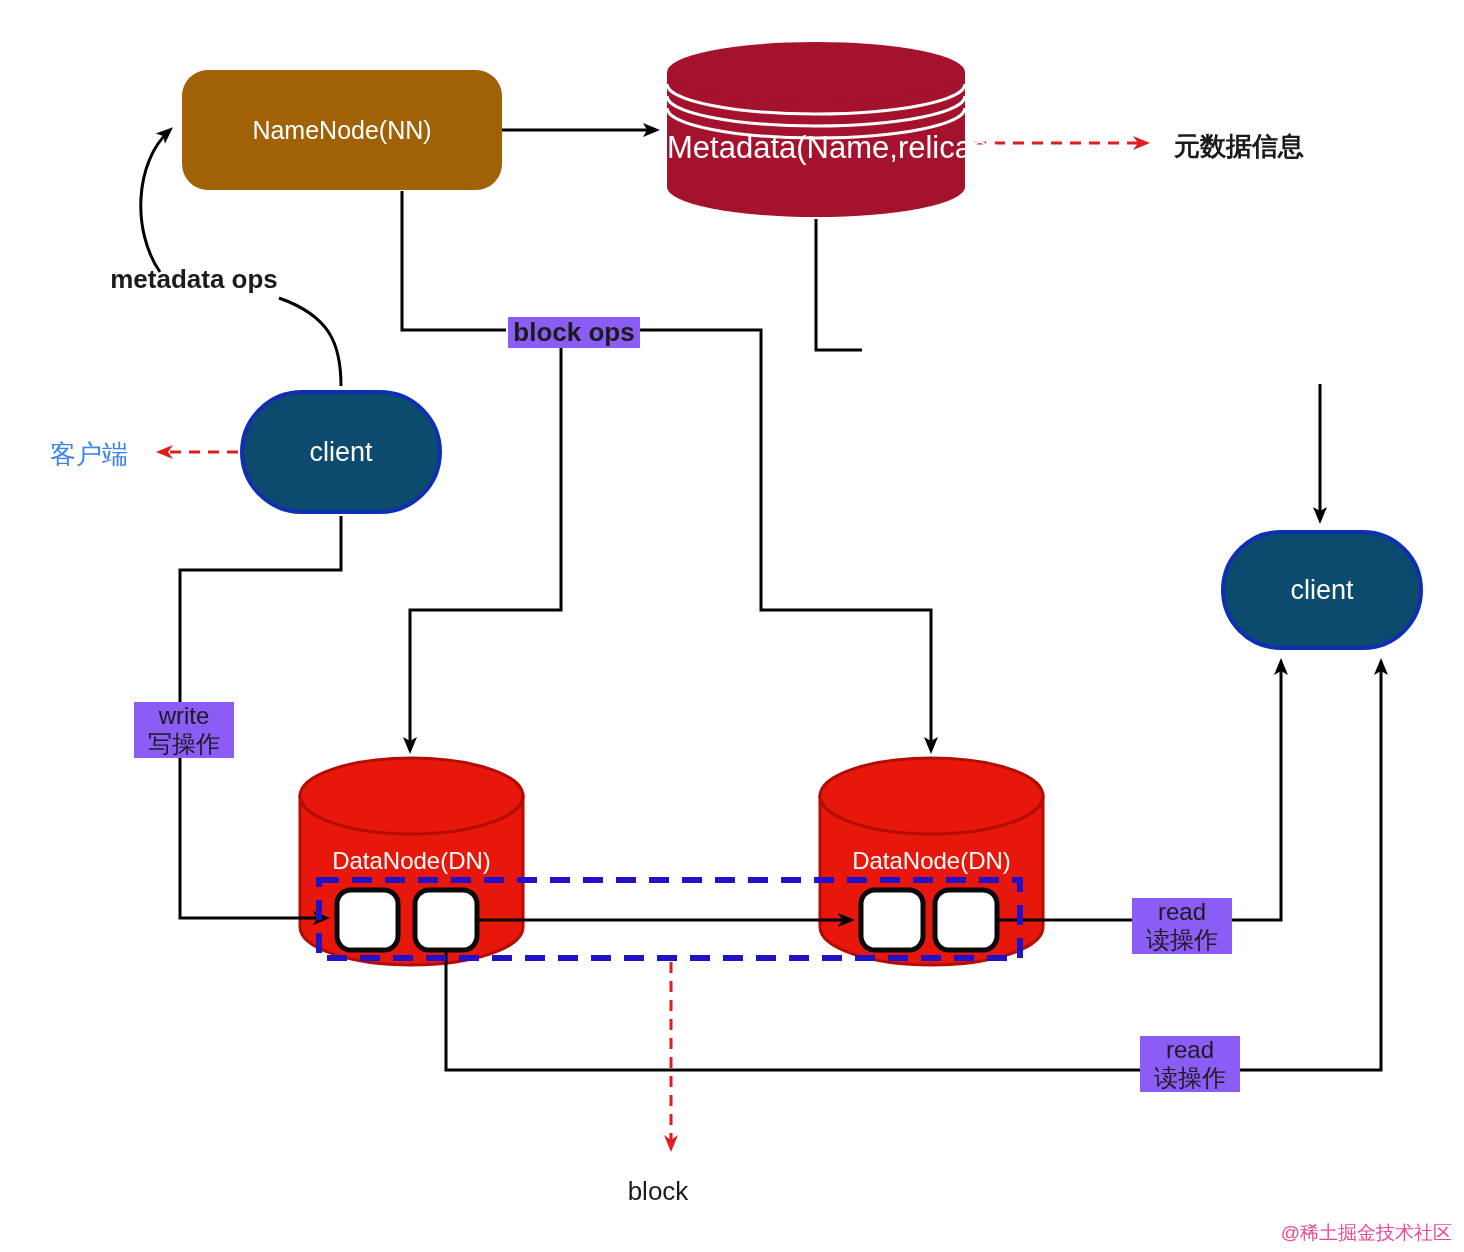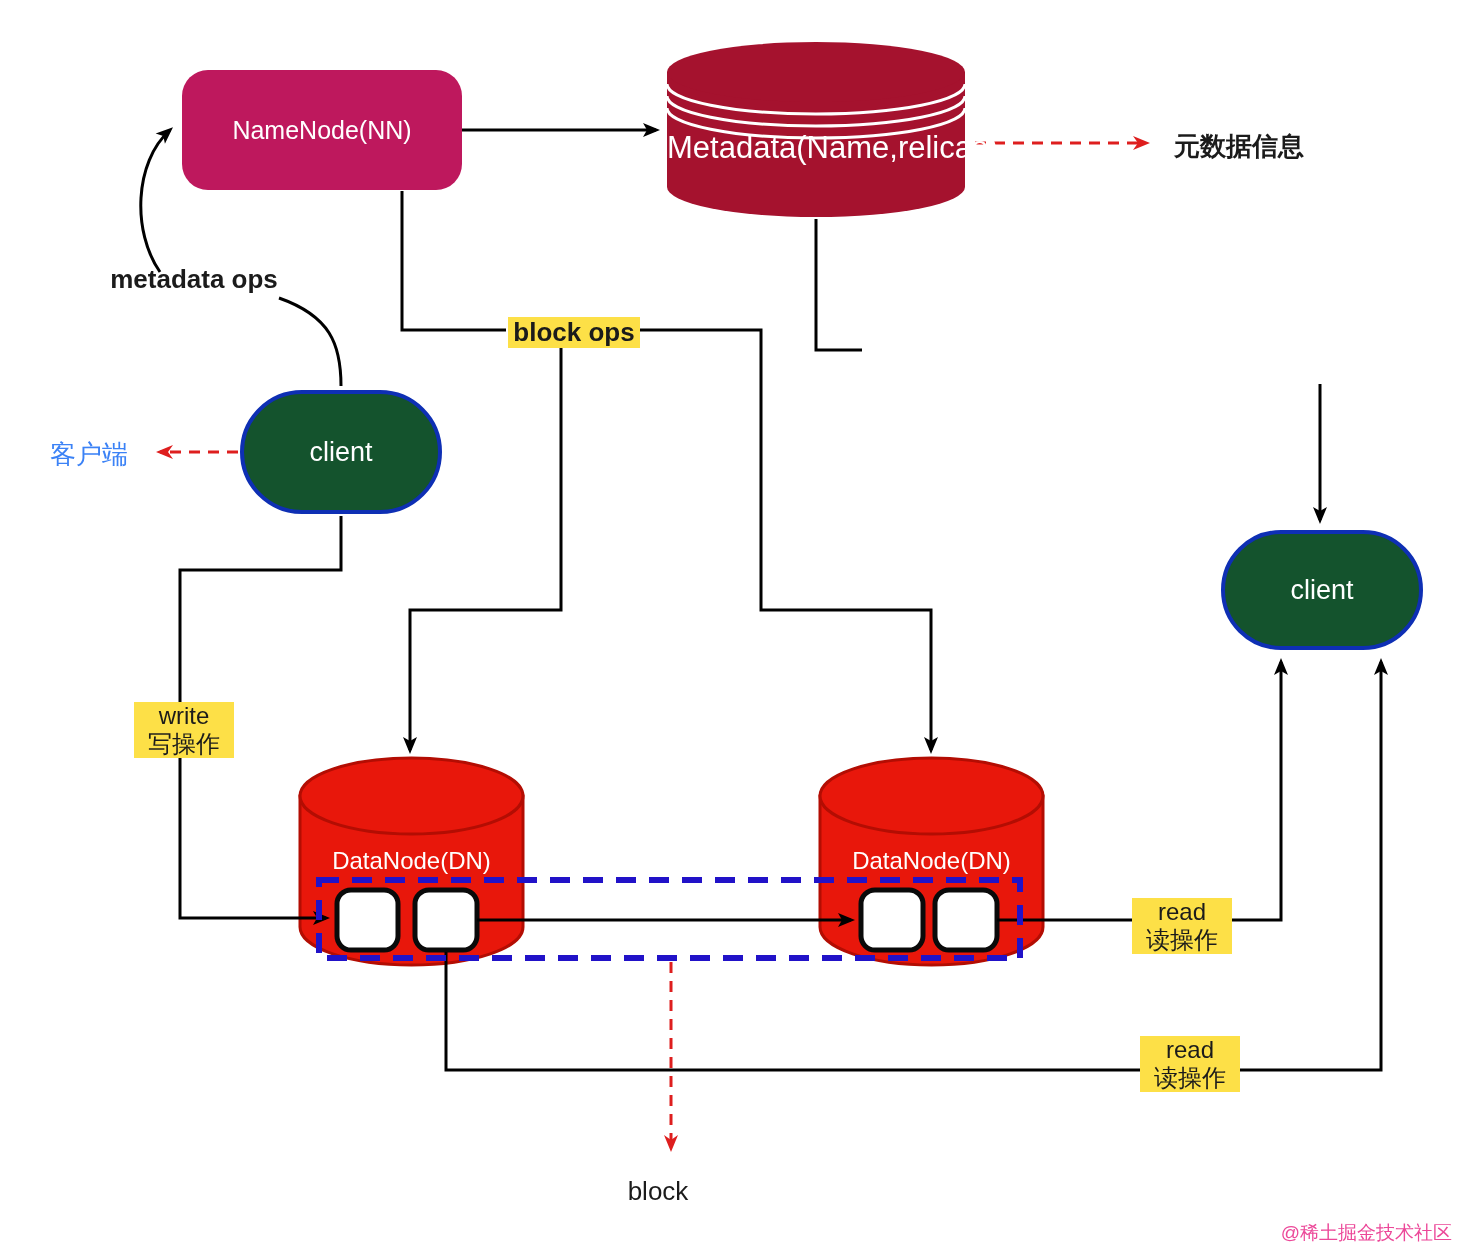--- a/index.html
+++ b/index.html
@@ -3,34 +3,34 @@
 <meta charset="utf-8">
 <style>
   html,body{margin:0;padding:0;background:#ffffff;}
   .canvas{
     position:relative;width:1464px;height:1252px;background:#ffffff;overflow:hidden;
     font-family:"Liberation Sans","DejaVu Sans",sans-serif;
   }
   .canvas svg{position:absolute;left:0;top:0;}
   .node{position:absolute;display:flex;align-items:center;justify-content:center;
         color:#fff;text-align:center;}
-  .namenode{left:182px;top:70px;width:280px;height:120px;background:#be185d;
+  .namenode{left:182px;top:70px;width:320px;height:120px;background:#a16207;
             border-radius:26px;font-size:25px;}
-  .client{background:#14532d;border:4px solid #0e2fb4;border-radius:70px;
+  .client{background:#0c4a6e;border:4px solid #0e2fb4;border-radius:70px;
           font-size:27px;box-sizing:border-box;}
   .client-left{left:240px;top:390px;width:202px;height:124px;}
   .client-right{left:1221px;top:530px;width:202px;height:120px;}
   .cyl-label{position:absolute;color:#fff;text-align:center;}
   .metadata-label{left:667px;top:130px;width:298px;font-size:31px;}
   .dn-label{width:223px;top:847px;font-size:24px;}
   .dn-label.left{left:300px;}
   .dn-label.right{left:820px;}
   .lbl{position:absolute;color:#1b1b1b;font-size:25px;white-space:nowrap;}
   .bold{font-weight:bold;font-size:26px;}
-  .bg{background:#fde047;}
+  .bg{background:#8b5cf6;}
   .two-line{text-align:center;line-height:28px;font-size:24px;}
   .two-line span{display:block;}
   .metadata-ops{left:104px;top:264px;width:180px;text-align:center;}
   .block-ops{left:508px;top:317px;width:132px;text-align:center;}
   .get-message{left:866px;top:334px;}
   .metadata-info{left:1174px;top:129px;}
   .client-cn{left:50px;top:437px;font-size:26px;color:#3b82f6;}
   .write-lbl{left:134px;top:702px;width:100px;}
   .replication-lbl{left:581px;top:894px;width:170px;}
   .read-top-lbl{left:1132px;top:898px;width:100px;}

